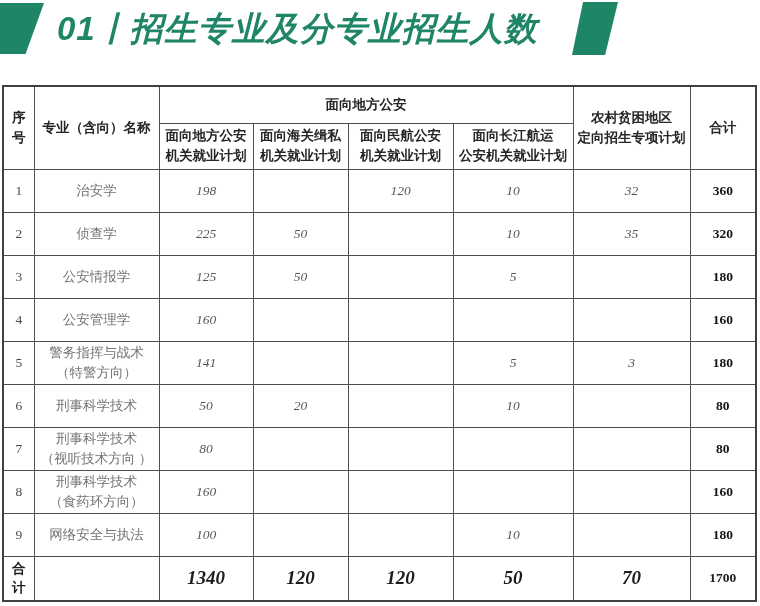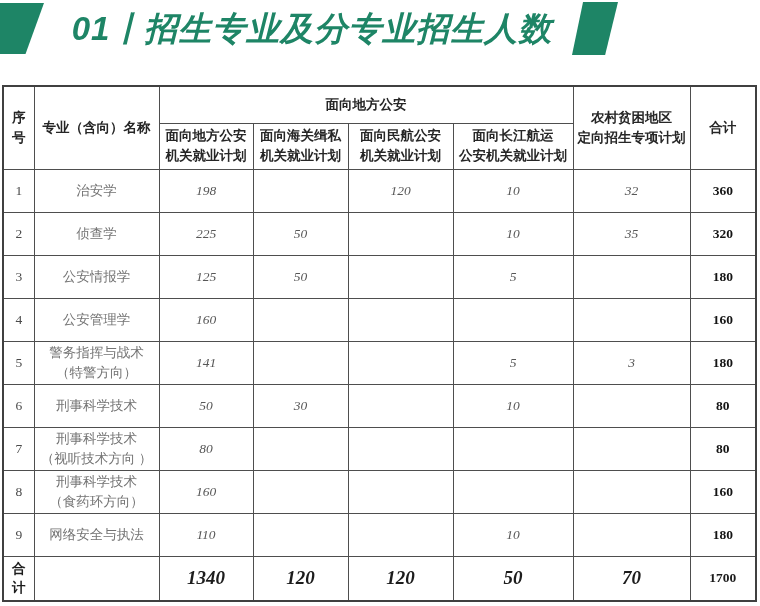--- a/index.html
+++ b/index.html
@@ -4,21 +4,21 @@
 <style>
   * { box-sizing: border-box; margin: 0; padding: 0; }
   html, body { width: 760px; height: 606px; background: #ffffff; }
   body {
     position: relative;
     font-family: "Liberation Serif", "DejaVu Serif", serif;
     overflow: hidden;
   }
 
   
-  .banner { position: absolute; left: 0; top: 0; width: 760px; height: 58px; text-align: center; }
+  .banner { position: absolute; left: 0; top: 0; width: 760px; height: 58px; }
   .shape-left {
     position: absolute; left: 0; top: 3px; width: 44px; height: 51px;
     background: #1e8566;
     clip-path: polygon(0 0, 100% 0, 58% 100%, 0 100%);
   }
   .shape-right {
     position: absolute; left: 572px; top: 2px; width: 46px; height: 53px;
     background: #1e8566;
     clip-path: polygon(24% 0, 100% 0, 72% 100%, 0 100%);
   }
@@ -149,21 +149,21 @@
         <td class="num"></td>
         <td class="num"></td>
         <td class="num">5</td>
         <td class="num">3</td>
         <td class="totalc">180</td>
       </tr>
       <tr class="drow">
         <td class="seq">6</td>
         <td class="major">刑事科学技术</td>
         <td class="num">50</td>
-        <td class="num">30</td>
+        <td class="num">20</td>
         <td class="num"></td>
         <td class="num">10</td>
         <td class="num"></td>
         <td class="totalc">80</td>
       </tr>
       <tr class="drow">
         <td class="seq">7</td>
         <td class="major">刑事科学技术
 （视听技术方向 ）</td>
         <td class="num">80</td>
@@ -180,21 +180,21 @@
         <td class="num">160</td>
         <td class="num"></td>
         <td class="num"></td>
         <td class="num"></td>
         <td class="num"></td>
         <td class="totalc">160</td>
       </tr>
       <tr class="drow">
         <td class="seq">9</td>
         <td class="major">网络安全与执法</td>
-        <td class="num">110</td>
+        <td class="num">100</td>
         <td class="num"></td>
         <td class="num"></td>
         <td class="num">10</td>
         <td class="num"></td>
         <td class="totalc">180</td>
       </tr>
     </tbody>
   <tfoot>
     <tr class="frow">
       <td class="seq">合

